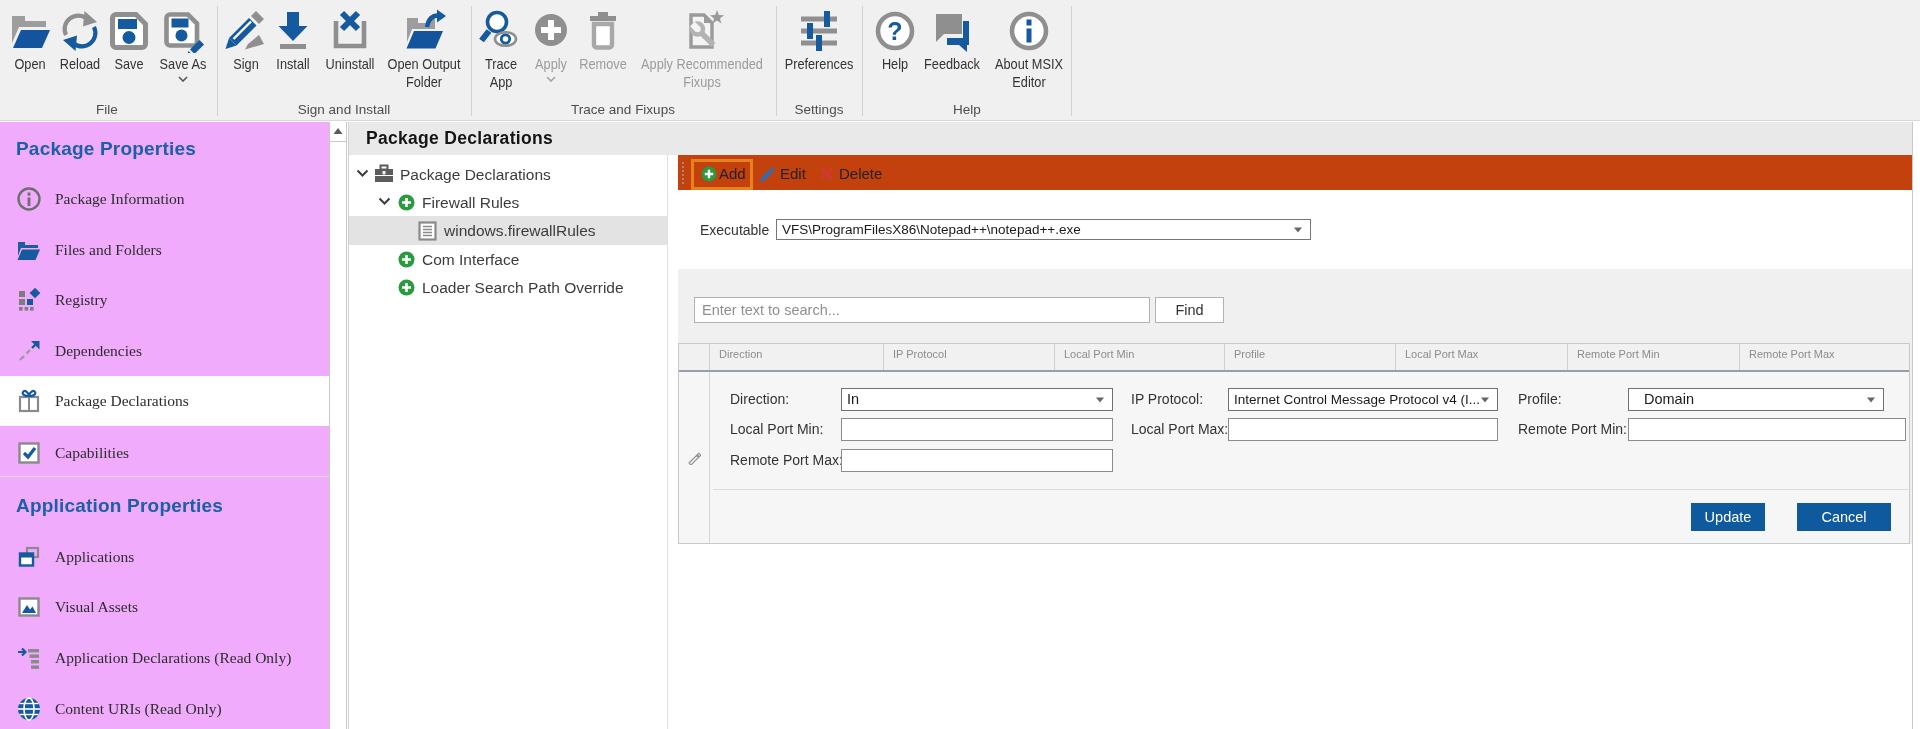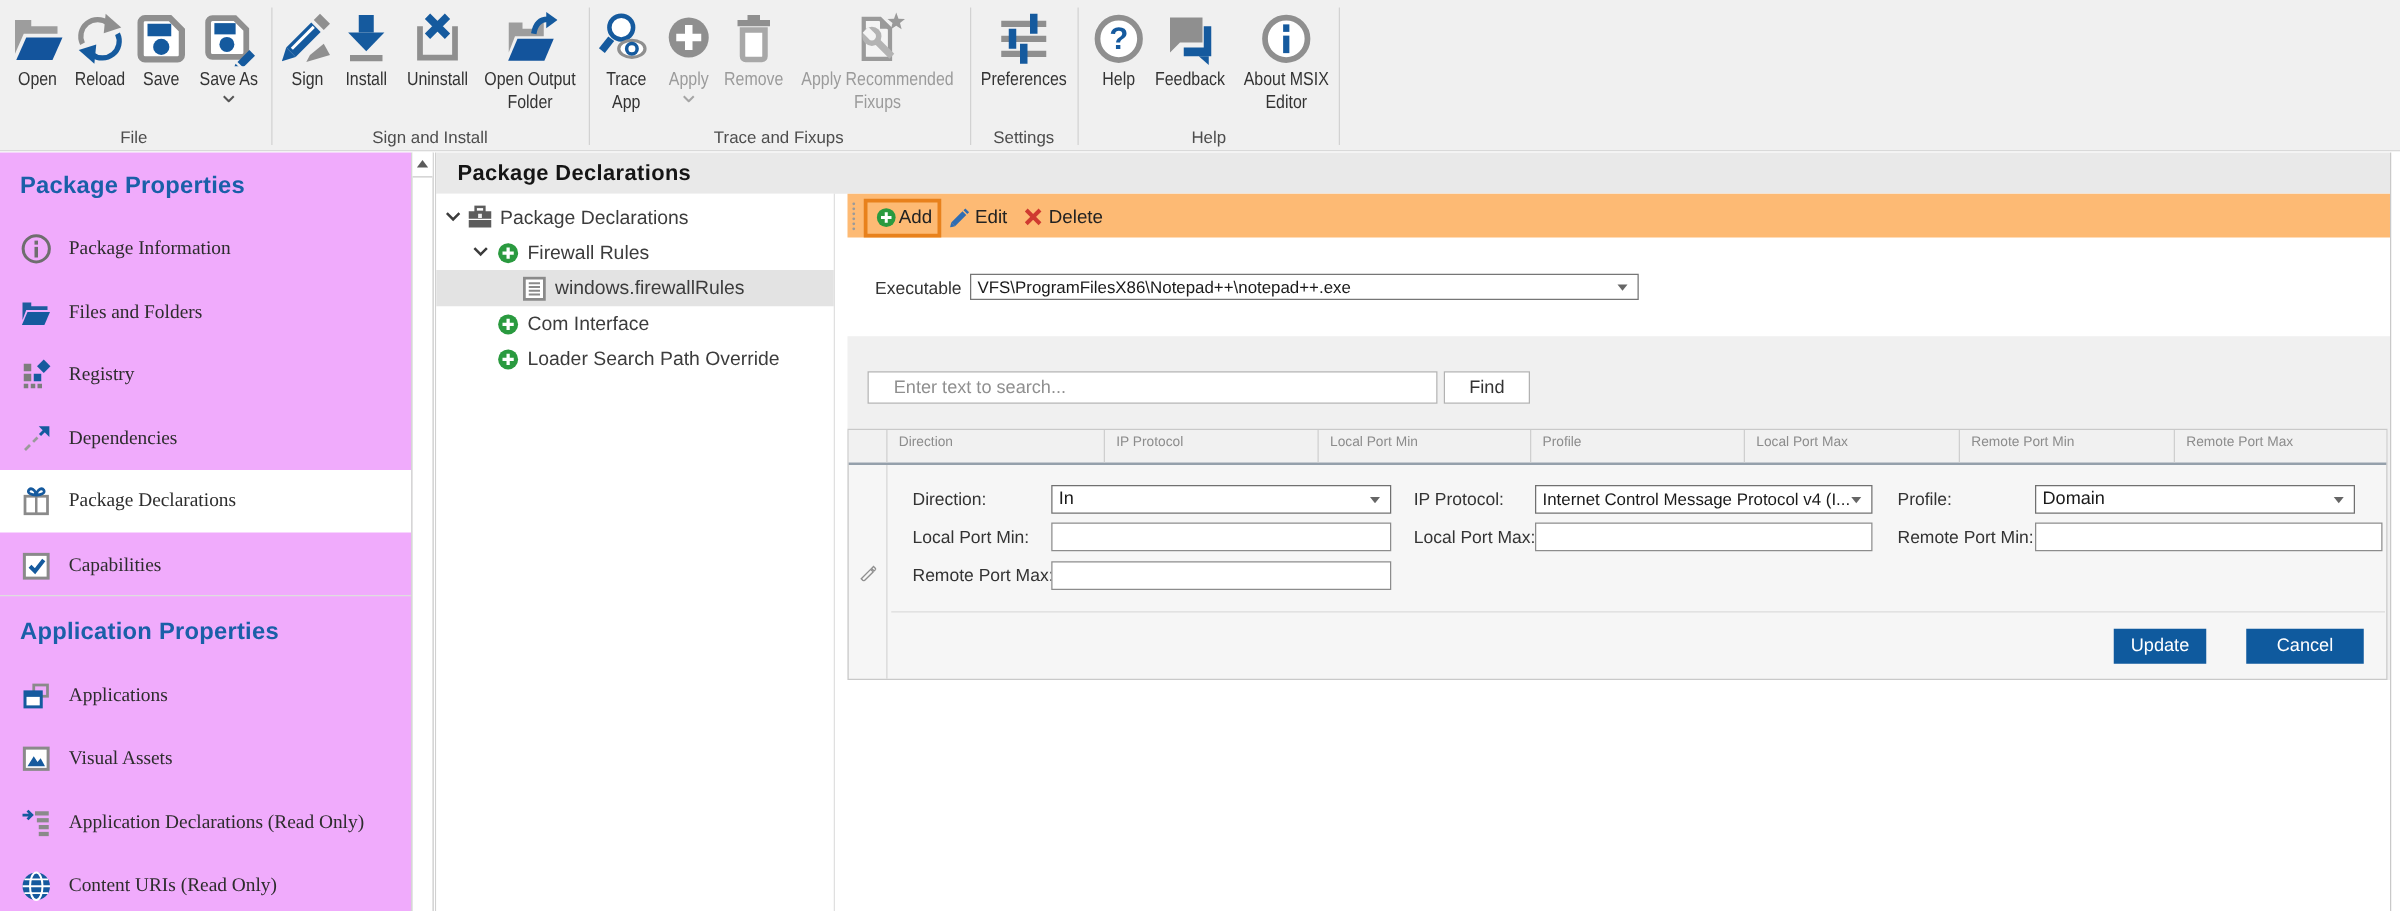--- a/index.html
+++ b/index.html
@@ -28,21 +28,21 @@
 
 #mainline { position:absolute; left:348px; top:122px; width:1px; height:607px; background:#d0d0d0; }
 #titlebar { position:absolute; left:349px; top:122px; width:1563px; height:33px; background:#e9e9e9; }
 #titlebar .t { position:absolute; left:17px; top:6px; font-size:17.5px; font-weight:bold; color:#151515; letter-spacing:0.3px; }
 #treepanel { position:absolute; left:349px; top:155px; width:318px; height:574px; background:#fff; }
 .trow { position:absolute; left:0; width:318px; height:29px; }
 .trow .ttx { position:absolute; top:50%; transform:translateY(-50%); font-size:15.5px; color:#3c3c3c; white-space:nowrap; }
 #splitline { position:absolute; left:667px; top:155px; width:1px; height:574px; background:#e0e0e0; }
 
 #rpanel { position:absolute; left:678px; top:155px; width:1234px; height:574px; background:#fff; }
-#rtoolbar { position:absolute; left:0; top:0; width:1234px; height:35px; background:#fdba74; }
+#rtoolbar { position:absolute; left:0; top:0; width:1234px; height:35px; background:#c2410c; }
 #rgray { position:absolute; left:0; top:114px; width:1234px; height:275px; background:#f0f0f0; }
 #redge { position:absolute; left:1912px; top:122px; width:1px; height:607px; background:#c9c9c9; }
 .fld { position:absolute; background:#fff; border:1px solid #ababab; font-size:14.5px; color:#1a1a1a; white-space:nowrap; overflow:hidden; }
 .flbl { position:absolute; font-size:14px; color:#333; white-space:nowrap; }
 .combo-arr { position:absolute; right:8px; top:50%; transform:translateY(-50%); width:0; height:0; border-left:4px solid transparent; border-right:4px solid transparent; border-top:5px solid #666; }
 .thd { position:absolute; top:4px; font-size:11px; color:#8c8c8c; }
 .tsep { position:absolute; top:0; width:1px; height:26px; background:#cfcfcf; }
 .flbl { line-height:17px; }
 .btn-blue { position:absolute; background:#0f5a9e; color:#fff; font-size:14.5px; text-align:center; }
 </style>
@@ -387,21 +387,21 @@
       </svg>
       <div class="abs" style="left:102px;top:10px;font-size:15px;color:#222">Edit</div>
       <svg class="abs" style="left:141px;top:11px" width="15" height="15" viewBox="0 0 15 15">
         <path d="M2,2 L13,13 M13,2 L2,13" stroke="#cf3a30" stroke-width="3.2"></path>
       </svg>
       <div class="abs" style="left:161px;top:10px;font-size:15px;color:#222">Delete</div>
     </div>
     <div class="flbl" style="left:22px;top:67px;color:#333">Executable</div>
     <div class="fld" style="left:98px;top:64px;width:535px;height:21px;border-color:#767676;line-height:19px;padding-left:5px;font-size:13.5px">VFS\ProgramFilesX86\Notepad++\notepad++.exe<div class="combo-arr"></div></div>
     <div id="rgray">
-      <div class="fld" style="left:16px;top:28px;width:456px;height:26px;border-color:#b2b2b2;line-height:24px;padding-left:20px;color:#8f8f8f">Enter text to search...</div>
+      <div class="fld" style="left:16px;top:28px;width:456px;height:26px;border-color:#b2b2b2;line-height:24px;padding-left:7px;color:#8f8f8f">Enter text to search...</div>
       <div class="fld" style="left:477px;top:28px;width:69px;height:26px;border-color:#b2b2b2;line-height:24px;text-align:center;color:#333">Find</div>
       <div id="table" class="abs" style="left:0;top:74px;width:1232px;height:201px;border:1px solid #c9c9c9;background:#f6f6f6">
         <div class="abs" style="left:0;top:0;width:1230px;height:26px;background:#f1f1f1"></div>
         <div class="abs" style="left:0;top:26px;width:1230px;height:2px;background:#95a0ab"></div>
         <div class="thd" style="left:40px">Direction</div>
         <div class="thd" style="left:214px">IP Protocol</div>
         <div class="thd" style="left:385px">Local Port Min</div>
         <div class="thd" style="left:555px">Profile</div>
         <div class="thd" style="left:726px">Local Port Max</div>
         <div class="thd" style="left:898px">Remote Port Min</div>
@@ -415,21 +415,21 @@
         <div class="tsep" style="left:1060px"></div>
         <div class="abs" style="left:30px;top:28px;width:1px;height:171px;background:#d6d6d6"></div>
         <svg class="abs" style="left:8px;top:107px" width="14" height="14" viewBox="0 0 14 14">
           <path d="M2,12 L9.5,4.5 L11.5,6.5 L4,14 z M10.3,3.7 L11.8,2.2 L13.8,4.2 L12.3,5.7 z" fill="none" stroke="#8f8f8f" stroke-width="1.1"></path>
         </svg>
         <div class="flbl" style="left:51px;top:47px">Direction:</div>
         <div class="fld" style="left:162px;top:44px;width:272px;height:23px;border-color:#707070;line-height:21px;padding-left:5px">In<div class="combo-arr"></div></div>
         <div class="flbl" style="left:452px;top:47px">IP Protocol:</div>
         <div class="fld" style="left:549px;top:44px;width:270px;height:23px;border-color:#707070;line-height:21px;padding-left:5px;font-size:13.5px">Internet Control Message Protocol v4 (I...<div class="combo-arr"></div></div>
         <div class="flbl" style="left:839px;top:47px">Profile:</div>
-        <div class="fld" style="left:949px;top:44px;width:256px;height:23px;border-color:#707070;line-height:21px;padding-left:5px">Domain<div class="combo-arr"></div></div>
+        <div class="fld" style="left:949px;top:44px;width:256px;height:23px;border-color:#707070;line-height:21px;padding-left:15px">Domain<div class="combo-arr"></div></div>
         <div class="flbl" style="left:51px;top:77px">Local Port Min:</div>
         <div class="fld" style="left:162px;top:74px;width:272px;height:23px;border-color:#8c8c8c"></div>
         <div class="flbl" style="left:452px;top:77px">Local Port Max:</div>
         <div class="fld" style="left:549px;top:74px;width:270px;height:23px;border-color:#8c8c8c"></div>
         <div class="flbl" style="left:839px;top:77px">Remote Port Min:</div>
         <div class="fld" style="left:949px;top:74px;width:278px;height:23px;border-color:#8c8c8c"></div>
         <div class="flbl" style="left:51px;top:108px">Remote Port Max:</div>
         <div class="fld" style="left:162px;top:105px;width:272px;height:23px;border-color:#8c8c8c"></div>
         <div class="abs" style="left:34px;top:145px;width:1195px;height:1px;background:#dcdcdc"></div>
         <div class="btn-blue" style="left:1012px;top:159px;width:74px;height:28px;line-height:28px">Update</div>

